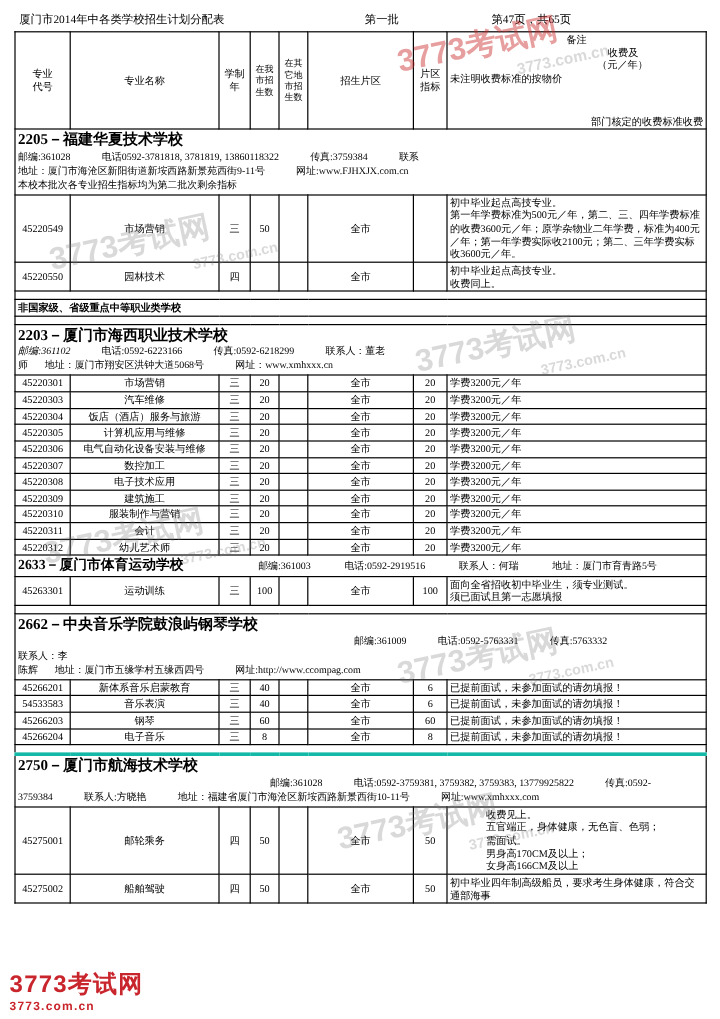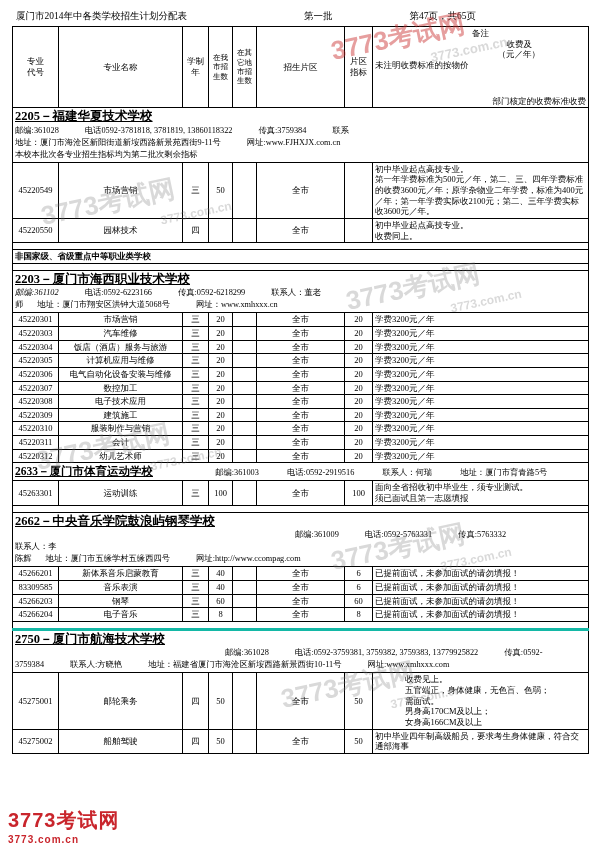--- a/index.html
+++ b/index.html
@@ -57,21 +57,20 @@
   }
   .schoolrow td {
     border-left: 1px solid #000;
     border-right: 1px solid #000;
     padding: 3px 4px;
   }
   .school-title {
     font-size: 12.5px;
     font-weight: bold;
     font-family: "Liberation Serif", serif;
-    text-decoration: underline;
   }
   .school-title.small {
     font-size: 11.5px;
   }
   .school-meta {
     font-size: 8.3px;
     line-height: 1.45;
   }
   .meta-line {
     display: flex;
@@ -415,21 +414,21 @@
           <td class="code">45266201</td>
           <td class="name">新体系音乐启蒙教育</td>
           <td class="ctr">三</td>
           <td class="ctr">40</td>
           <td class="ctr"></td>
           <td class="ctr">全市</td>
           <td class="ctr">6</td>
           <td class="fee" style="white-space:pre-line;">已提前面试，未参加面试的请勿填报！</td>
         </tr>
     <tr>
-          <td class="code">83309585</td>
+          <td class="code">54533583</td>
           <td class="name">音乐表演</td>
           <td class="ctr">三</td>
           <td class="ctr">40</td>
           <td class="ctr"></td>
           <td class="ctr">全市</td>
           <td class="ctr">6</td>
           <td class="fee" style="white-space:pre-line;">已提前面试，未参加面试的请勿填报！</td>
         </tr>
     <tr>
           <td class="code">45266203</td>

